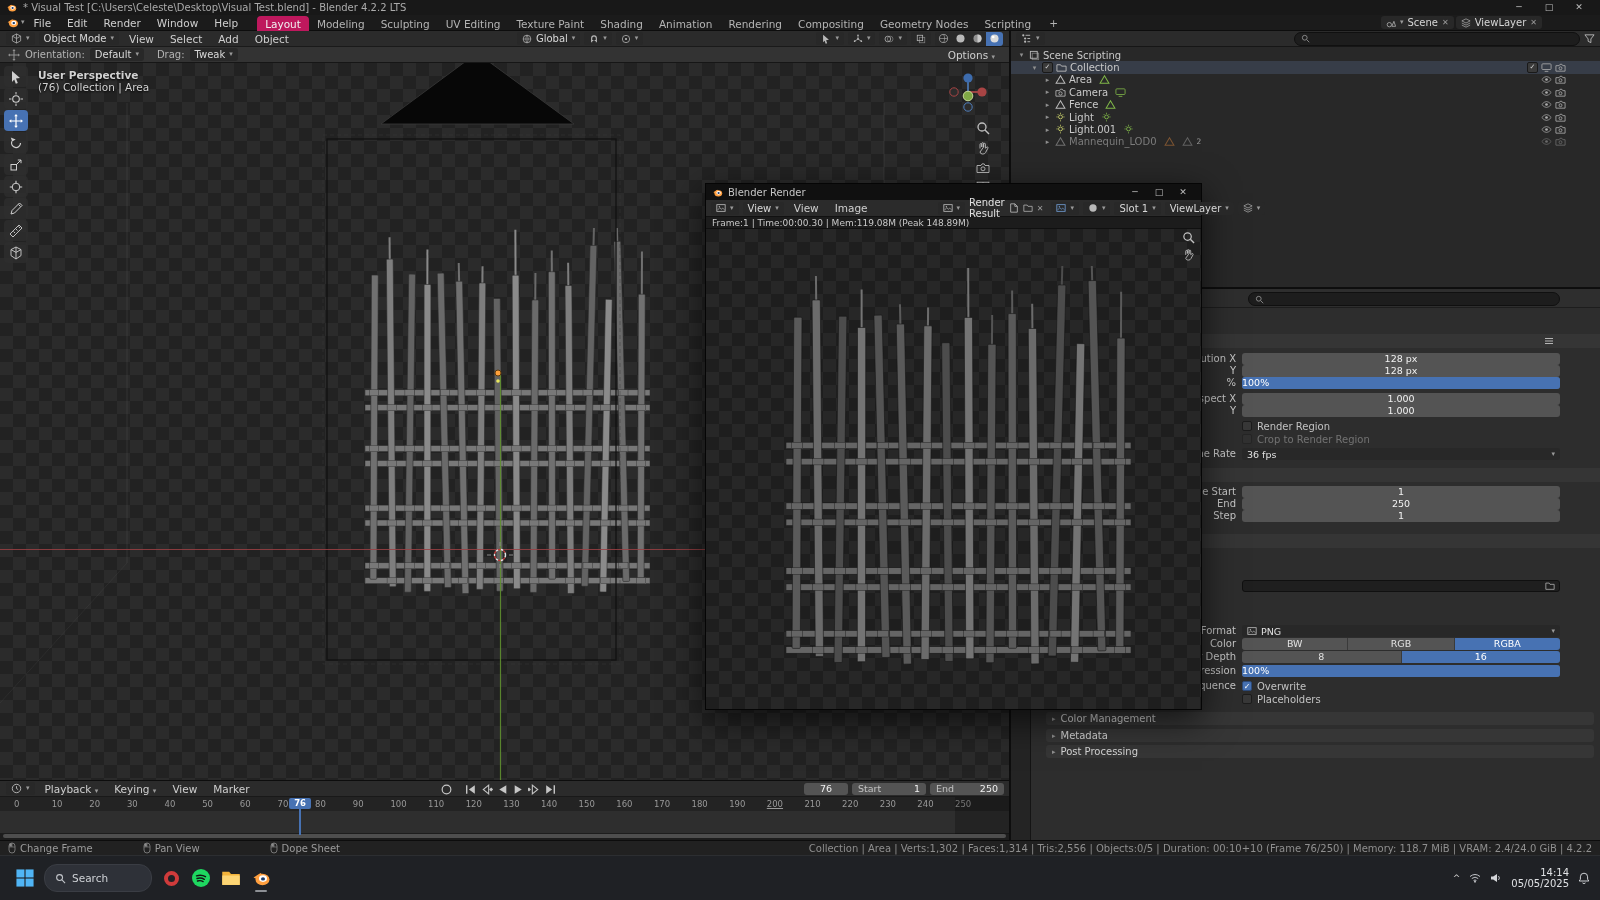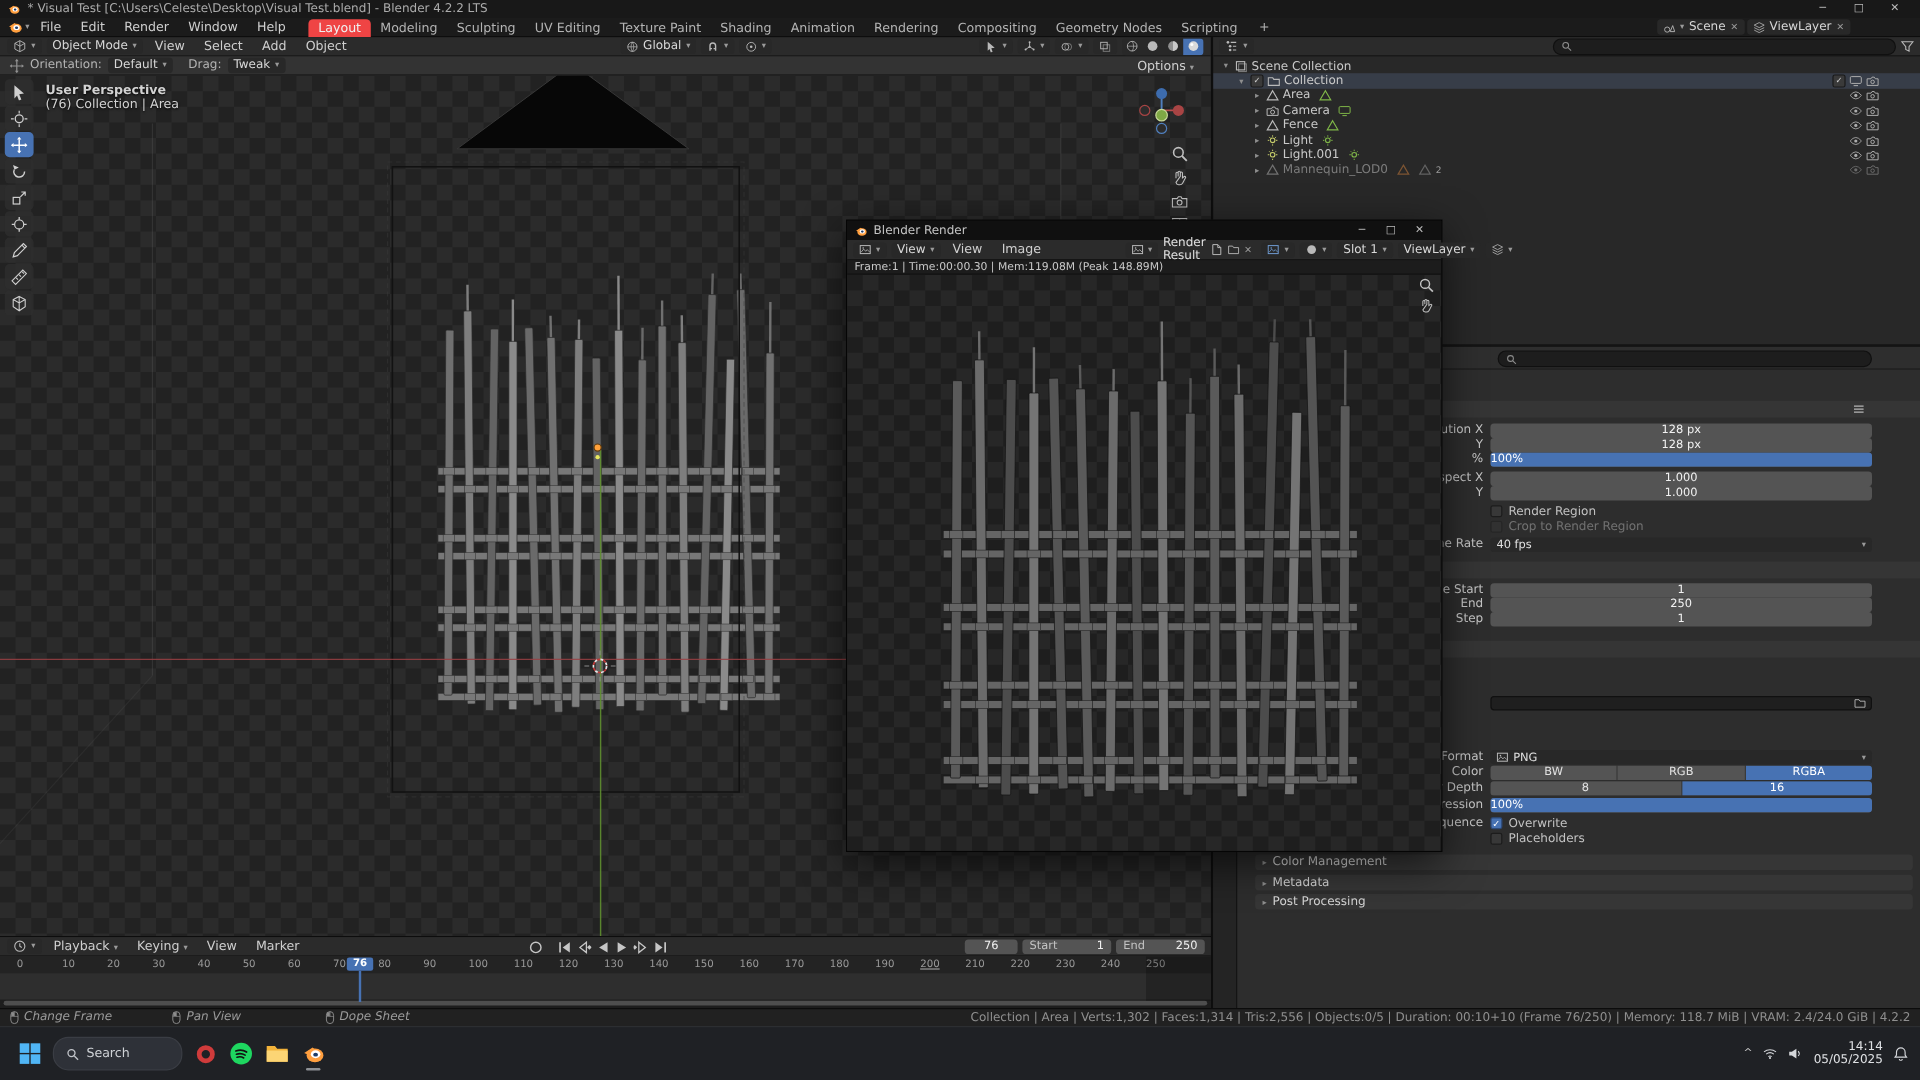--- a/index.html
+++ b/index.html
@@ -17,21 +17,21 @@
             padding:0 6px;gap:6px;font-size:10px;color:#ababab;}
   .winbtns{margin-left:auto;display:flex;}
   .winbtn{width:30px;height:15px;text-align:center;line-height:15px;font-size:9px;color:#bdbdbd;}
 
   
   .menubar{left:0;top:15px;width:1600px;height:16px;background:#1b1b1b;display:flex;align-items:center;
            padding:0 6px;gap:2px;border-bottom:1px solid #0d0d0d;}
   .mitem{padding:1px 7px;color:#cfcfcf;font-size:10.5px;border-radius:3px;}
   .wtabs{display:flex;margin-left:10px;height:16px;align-items:flex-end;}
   .wtab{padding:2px 8px 1px;color:#b4b4b4;font-size:10.5px;border-radius:4px 4px 0 0;}
-  .wtab.on{background:#ef4444;color:#f0f0f0;}
+  .wtab.on{background:#be185d;color:#f0f0f0;}
   .topwidget{display:flex;align-items:center;gap:4px;background:#282828;border-radius:3px;height:13px;
              padding:0 5px;font-size:10px;color:#d6d6d6;}
   .xbtn{font-size:8px;color:#9a9a9a;}
 
   
   .viewport{left:0;top:31px;width:1010px;height:749px;background:#232323;border-right:1px solid #0d0d0d;overflow:hidden;}
   .vheader{position:absolute;left:0;top:0;width:100%;height:16px;background:#2b2b2b;display:flex;align-items:center;
            gap:4px;padding:0 6px;box-sizing:border-box;border-bottom:1px solid #1a1a1a;}
   .tsettings{position:absolute;left:0;top:16px;width:100%;height:16px;background:#333333;display:flex;align-items:center;
            gap:5px;padding:0 8px;box-sizing:border-box;border-bottom:1px solid #161616;}
@@ -146,21 +146,21 @@
           font-size:9px;color:#c9c9c9;line-height:12px;padding-left:6px;box-sizing:border-box;}
   .rimage{position:absolute;left:0;top:45px;width:100%;bottom:0;overflow:hidden;
           background:conic-gradient(#272727 25%,#1e1e1e 0 50%,#272727 0 75%,#1e1e1e 0) 0 0/26px 26px;}
   #fence-render{position:absolute;left:80px;top:37px;width:345px;height:405px;}
   .rgadgets{position:absolute;right:6px;top:2px;display:flex;flex-direction:column;gap:4px;}
   .rgadgets .ic{width:13px;height:13px;color:#c2c2c2;}
 
   
   .statusbar{left:0;top:840px;width:1600px;height:15px;background:#212121;border-top:1px solid #0c0c0c;
              display:flex;align-items:center;padding:0 8px;box-sizing:border-box;}
-  .sb-hint{display:flex;align-items:flex-start;gap:4px;color:#9b9b9b;font-size:10px;font-style:italic;}
+  .sb-hint{display:flex;align-items:flex-end;gap:4px;color:#9b9b9b;font-size:10px;}
   .sb-hint .ic{width:8px;height:12px;color:#8b8b8b;}
   .sb-right{margin-left:auto;color:#8f8f8f;font-size:10px;}
 
   
   .taskbar{left:0;top:855px;width:1600px;height:45px;background:#1f2125;border-top:1px solid rgba(255,255,255,.06);
            display:flex;align-items:center;padding:0 10px;box-sizing:border-box;z-index:60;}
   .tb-btn{width:30px;height:30px;border-radius:5px;display:flex;align-items:center;justify-content:center;flex:none;position:relative;}
   .tb-btn .ic{width:20px;height:20px;}
   .tb-btn .runline{position:absolute;bottom:1px;left:9px;width:12px;height:2px;border-radius:1px;background:#8d9095;}
   .tb-search{display:flex;align-items:center;gap:6px;background:#2e3138;border:1px solid #3a3d44;border-radius:13px;
@@ -788,21 +788,21 @@
     </div>
     <div class="obody" id="outliner-rows">
         <div class="orow" style="top: 2px; padding-left: 6px;">
           <span class="odisc">▾</span>
           <span class="ic oicon">
             <svg viewBox="0 0 12 12">
               <rect x="1.5" y="1.5" width="7.5" height="7.5" fill="none" stroke="currentColor"></rect>
               <rect x="3.5" y="3.5" width="7" height="7" fill="none" stroke="currentColor" opacity=".55"></rect>
             </svg>
           </span>
-          <span class="oname">Scene Collection</span>
+          <span class="oname">Scene Scripting</span>
           <span class="otoggles"></span>
         </div>
         <div class="orow sel" style="top: 14.4px; padding-left: 19px;">
           <span class="odisc">▾</span>
           <span class="ochk"></span>
           <span class="ic oicon">
             <svg viewBox="0 0 12 10">
               <path d="M1 2h4l1 1.5h5V9H1z" fill="none" stroke="currentColor"></path>
             </svg>
           </span>
@@ -1060,21 +1060,21 @@
       </div>
       <div class="prow" style="top:126px">
         <span class="pwidget pcheck dimmed">
           <span class="chk"></span>
           <span>Crop to Render Region</span>
         </span>
       </div>
       <div class="prow" style="top:141px">
         <span class="plabel">Frame Rate</span>
         <span class="pwidget pdrop">
-          <span>40 fps</span>
+          <span>36 fps</span>
           <span class="chev">▾</span>
         </span>
       </div>
 
       <div class="pstrip" style="top:161px"></div>
 
       <div class="prow" style="top:179px">
         <span class="plabel">Frame Start</span>
         <span class="pwidget pfield">1</span>
       </div>

